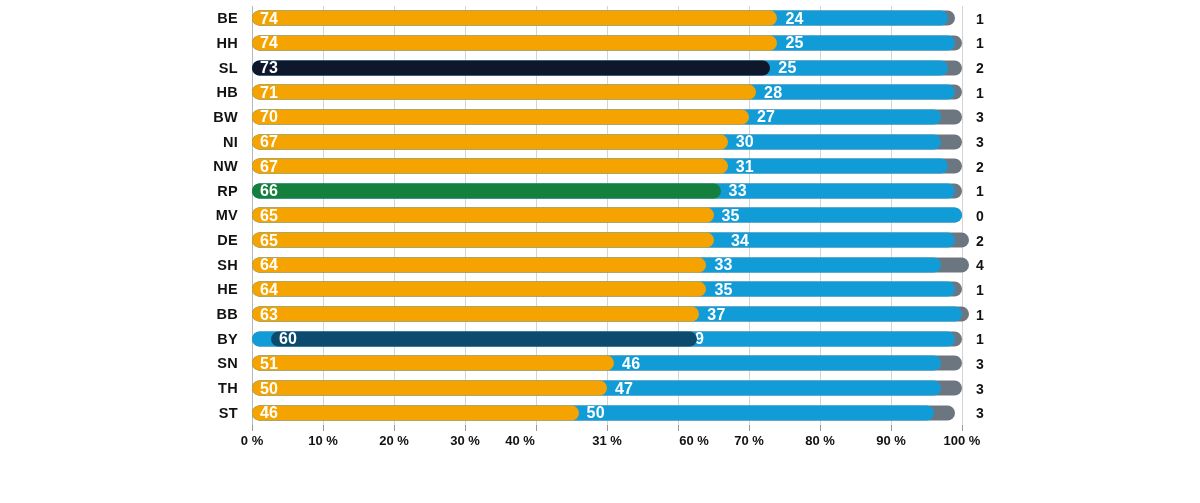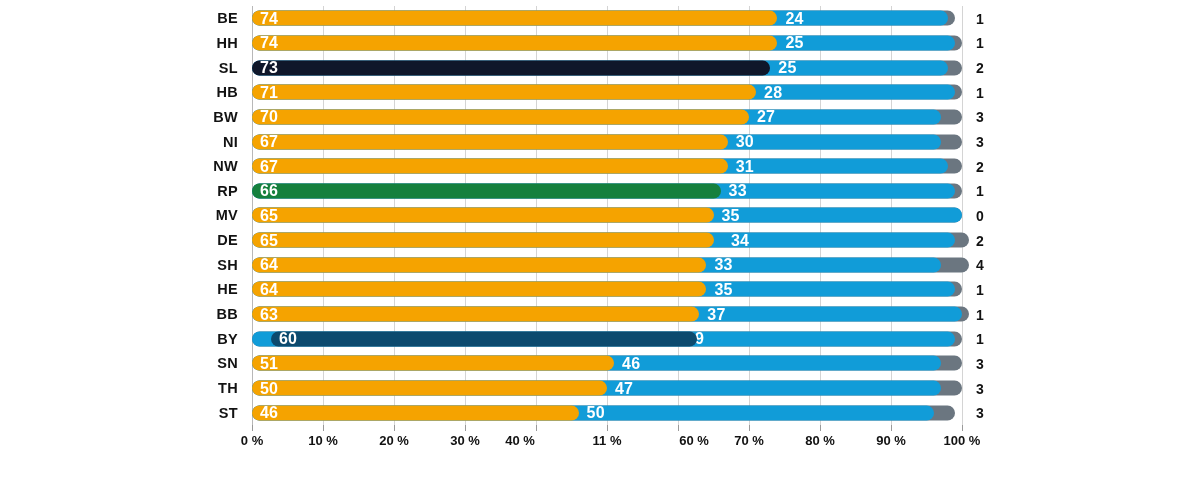--- a/index.html
+++ b/index.html
@@ -414,21 +414,21 @@
       <div class="tick-label" style="left: 0px;">0 %</div>
       <div class="tick-mark" style="left: 71px;"></div>
       <div class="tick-label" style="left: 71px;">10 %</div>
       <div class="tick-mark" style="left: 142px;"></div>
       <div class="tick-label" style="left: 142px;">20 %</div>
       <div class="tick-mark" style="left: 213px;"></div>
       <div class="tick-label" style="left: 213px;">30 %</div>
       <div class="tick-mark" style="left: 284px;"></div>
       <div class="tick-label" style="left: 268px;">40 %</div>
       <div class="tick-mark" style="left: 355px;"></div>
-      <div class="tick-label" style="left: 355px;">11 %</div>
+      <div class="tick-label" style="left: 355px;">31 %</div>
       <div class="tick-mark" style="left: 426px;"></div>
       <div class="tick-label" style="left: 442px;">60 %</div>
       <div class="tick-mark" style="left: 497px;"></div>
       <div class="tick-label" style="left: 497px;">70 %</div>
       <div class="tick-mark" style="left: 568px;"></div>
       <div class="tick-label" style="left: 568px;">80 %</div>
       <div class="tick-mark" style="left: 639px;"></div>
       <div class="tick-label" style="left: 639px;">90 %</div>
       <div class="tick-mark" style="left: 710px;"></div>
       <div class="tick-label" style="left: 710px;">100 %</div>

